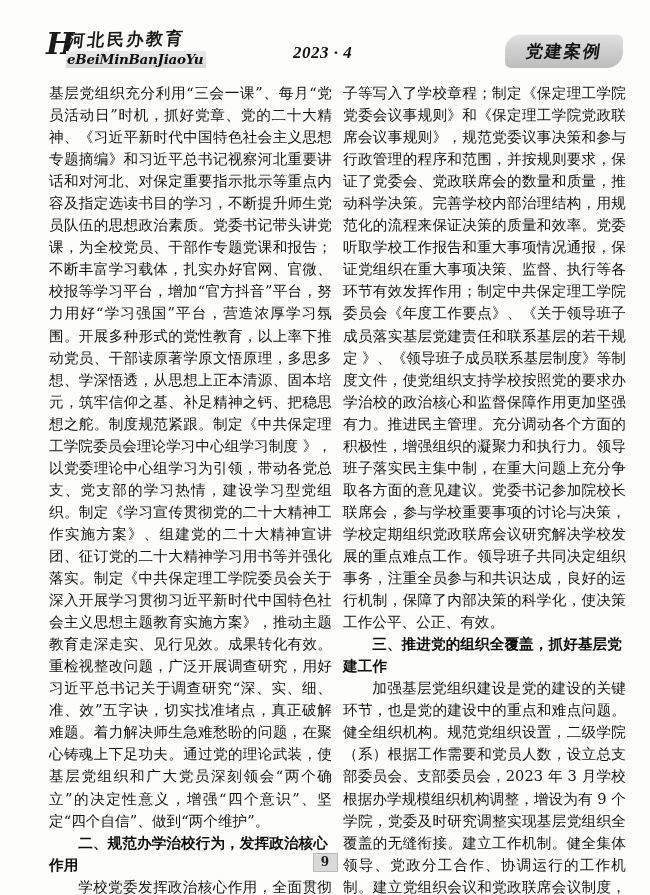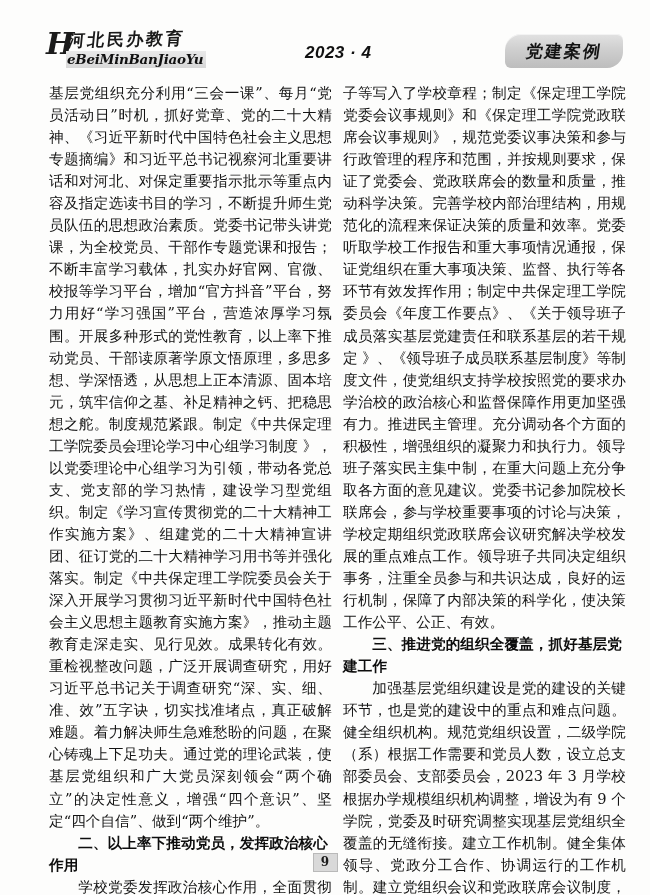--- a/index.html
+++ b/index.html
@@ -72,23 +72,23 @@
     font-style: italic;
     letter-spacing: -0.3px;
     color: #111;
     background: linear-gradient(#e9e9e9, #d8d8d8);
     padding: 0px 3px 1px 1px;
     white-space: nowrap;
   }
 
   .issue {
     position: absolute;
-    left: 305px;
+    left: 293px;
     top: 17px;
-    font-family: Liberation Sans, sans-serif;
+    font-family: Liberation Serif, serif;
     font-size: 17px;
     font-weight: 700;
     font-style: italic;
     letter-spacing: 0.5px;
     color: #111;
   }
 
   .section-badge {
     position: absolute;
     left: 505px;
@@ -198,21 +198,21 @@
     <div class="section-badge">
       <span class="section-badge-text">党建案例</span>
     </div>
 
   </div>
 
   <div class="columns">
 
     <div class="col">
       <p class="para">基层党组织充分利用“三会一课”、每月“党员活动日”时机，抓好党章、党的二十大精神、《习近平新时代中国特色社会主义思想专题摘编》和习近平总书记视察河北重要讲话和对河北、对保定重要指示批示等重点内容及指定选读书目的学习，不断提升师生党员队伍的思想政治素质。党委书记带头讲党课，为全校党员、干部作专题党课和报告；不断丰富学习载体，扎实办好官网、官微、校报等学习平台，增加“官方抖音”平台，努力用好“学习强国”平台，营造浓厚学习氛围。开展多种形式的党性教育，以上率下推动党员、干部读原著学原文悟原理，多思多想、学深悟透，从思想上正本清源、固本培元，筑牢信仰之基、补足精神之钙、把稳思想之舵。制度规范紧跟。制定《中共保定理工学院委员会理论学习中心组学习制度 》，以党委理论中心组学习为引领，带动各党总支、党支部的学习热情，建设学习型党组织。制定《学习宣传贯彻党的二十大精神工作实施方案》、组建党的二十大精神宣讲团、征订党的二十大精神学习用书等并强化落实。制定《中共保定理工学院委员会关于深入开展学习贯彻习近平新时代中国特色社会主义思想主题教育实施方案》，推动主题教育走深走实、见行见效。成果转化有效。重检视整改问题，广泛开展调查研究，用好习近平总书记关于调查研究“深、实、细、准、效”五字诀，切实找准堵点，真正破解难题。着力解决师生急难愁盼的问题，在聚心铸魂上下足功夫。通过党的理论武装，使基层党组织和广大党员深刻领会“两个确立”的决定性意义，增强“四个意识”、坚定“四个自信”、做到“两个维护”。</p>
-      <p class="heading">二、以上率下推动党员，发挥政治核心作用</p>
+      <p class="heading">二、规范办学治校行为，发挥政治核心作用</p>
       <p class="para indent">学校党委发挥政治核心作用，全面贯彻教育方针，保证正确办学方向，全面落实日常党建工作，不断创新党组织工作方式方法，积极参与学校重大问题的决策，参与学校重大活动的研究和策划，为学校各项事业发展提供组织保证。健全领导机制。学校党组织与学校决策层、管理层实现了“双向进人、交叉任职”，推动党的建设有关内容及党委书记依法进入董事会、董事会成员进入党委班</p>
     </div>
 
     <div class="col">
       <p class="para">子等写入了学校章程；制定《保定理工学院党委会议事规则》和《保定理工学院党政联席会议事规则》，规范党委议事决策和参与行政管理的程序和范围，并按规则要求，保证了党委会、党政联席会的数量和质量，推动科学决策。完善学校内部治理结构，用规范化的流程来保证决策的质量和效率。党委听取学校工作报告和重大事项情况通报，保证党组织在重大事项决策、监督、执行等各环节有效发挥作用；制定中共保定理工学院委员会《年度工作要点》、《关于领导班子成员落实基层党建责任和联系基层的若干规定 》、《领导班子成员联系基层制度》等制度文件，使党组织支持学校按照党的要求办学治校的政治核心和监督保障作用更加坚强有力。推进民主管理。充分调动各个方面的积极性，增强组织的凝聚力和执行力。领导班子落实民主集中制，在重大问题上充分争取各方面的意见建议。党委书记参加院校长联席会，参与学校重要事项的讨论与决策，学校定期组织党政联席会议研究解决学校发展的重点难点工作。领导班子共同决定组织事务，注重全员参与和共识达成，良好的运行机制，保障了内部决策的科学化，使决策工作公平、公正、有效。</p>
       <p class="heading">三、推进党的组织全覆盖，抓好基层党建工作</p>
       <p class="para indent">加强基层党组织建设是党的建设的关键环节，也是党的建设中的重点和难点问题。健全组织机构。规范党组织设置，二级学院（系）根据工作需要和党员人数，设立总支部委员会、支部委员会，2023 年 3 月学校根据办学规模组织机构调整，增设为有 9 个学院，党委及时研究调整实现基层党组织全覆盖的无缝衔接。建立工作机制。健全集体领导、党政分工合作、协调运行的工作机制。建立党组织会议和党政联席会议制度，保证教学科研管理等各项任务完成，支持本单位行政领导班子和负责人开展工作，落实《关于加强全省民办学校党支部标准化规范化建设的指导意见》要求，从基础工作、基本制度、基本能力入手，切实做到组织设置健全、队伍建设过硬、组织生活规范、活动开展经常、保障配套到位、作用发挥突出，把党支部建设成为有效实现党的领导的坚</p>
     </div>
 
   </div>

